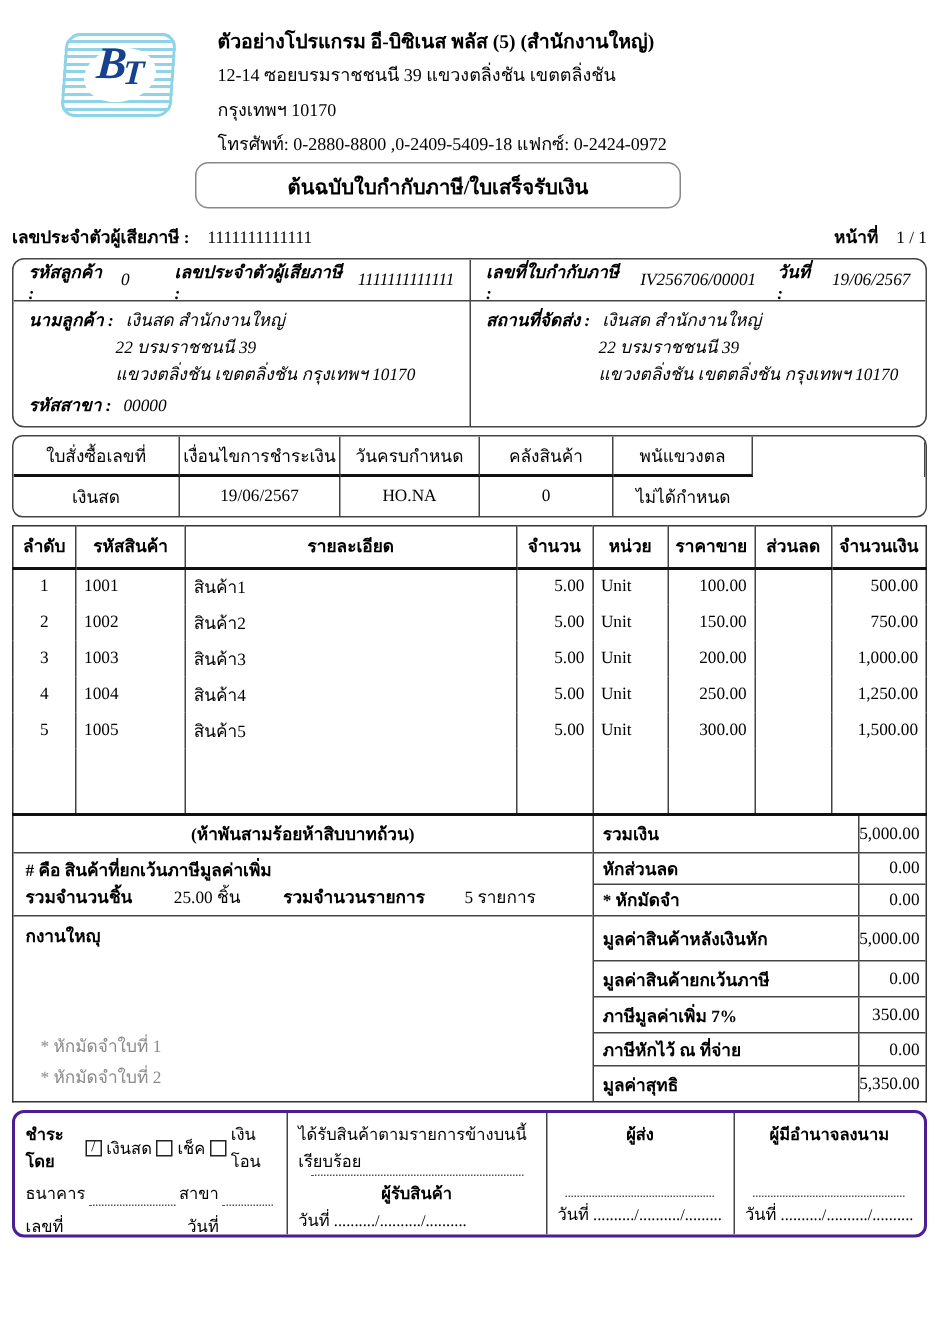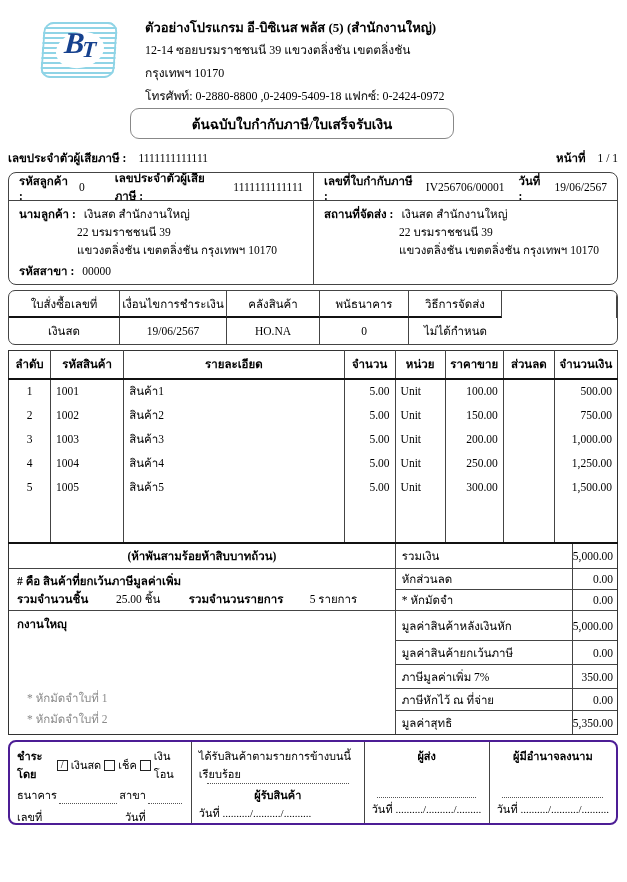--- a/index.html
+++ b/index.html
@@ -45,21 +45,21 @@
   
   .meta-row { position:absolute; left:8px; top:149px; width:610px; display:flex; justify-content:space-between; }
   .meta-row .val { margin-left:12px; }
 
   
   .cust-box {
     position:absolute; left:8px; top:172px; width:610px; height:113px;
     border:1px solid #444; border-radius:8px; overflow:hidden;
     display:grid; grid-template-columns:305px 1fr; grid-template-rows:28px 1fr;
   }
-  .cust-box .cell { padding:4px 10px; }
+  .cust-box .cell { padding:4px 10px;font-style:italic; }
   .cust-box .r1 { border-bottom:1px solid #444; display:flex; align-items:center; }
   .cust-box .cleft { border-right:1px solid #444; }
   .cust-box .gap { margin-left:30px; }
   .cust-box .sgap { margin-left:14px; }
   .cust-box .v { margin-left:8px; }
   .cust-body { display:flex; flex-direction:column; line-height:18px; }
   .cust-body .addr { padding-left:58px; }
   .cust-body .addr2 { padding-left:75px; }
   .cust-body .branch { margin-top:auto; }
 
@@ -101,21 +101,21 @@
   .tot-left { width:387px; border-right:1px solid #444; display:flex; flex-direction:column; }
   .tot-left .words { height:25px; border-bottom:1px solid #444; display:flex; align-items:center; justify-content:center; font-weight:bold; }
   .tot-left .exempt { height:42px; border-bottom:1px solid #444; padding:3px 8px; line-height:18px; }
   .tot-left .exempt .qline span { display:inline-block; }
   .tot-left .notes { flex:1; padding:4px 8px; display:flex; flex-direction:column; }
   .tot-left .notes .gray { color:#8a8a8a; padding-left:10px; line-height:21px; }
   .tot-left .notes .spacer { margin-top:auto; }
   .tot-right { flex:1; display:flex; flex-direction:column; }
   .tot-right .srow { display:flex; border-bottom:1px solid #444; }
   .tot-right .srow:last-child { border-bottom:none; }
-  .tot-right .slabel { width:159px; font-weight:normal; padding-left:6px; display:flex; align-items:center; }
+  .tot-right .slabel { width:159px; font-weight:bold; padding-left:6px; display:flex; align-items:center; }
   .tot-right .sval { flex:1; border-left:1px solid #444; display:flex; align-items:center; justify-content:flex-end; padding-right:4px;margin-left:17px; }
 
   
   .footer {
     position:absolute; left:8px; top:740px; width:610px; height:85px;
     border:2px solid #4c1d95; border-radius:8px; overflow:hidden; display:flex;
     font-size:11px;
   }
   .fcell { padding:5px 7px; display:flex; flex-direction:column; }
   .f1 { width:182px; border-right:1px solid #444; }
@@ -188,23 +188,23 @@
     <div class="cell cust-body">
       <div><span class="b">สถานที่จัดส่ง :</span><span class="v">เงินสด สำนักงานใหญ่</span></div>
       <div class="addr2">22 บรมราชชนนี 39</div>
       <div class="addr2">แขวงตลิ่งชัน เขตตลิ่งชัน กรุงเทพฯ 10170</div>
     </div>
   </div>
 
   <div class="order-box">
     <div class="hc">ใบสั่งซื้อเลขที่</div>
     <div class="hc">เงื่อนไขการชำระเงิน</div>
+    <div class="hc">วันครบกำหนด</div>
     <div class="hc">คลังสินค้า</div>
-    <div class="hc">พนัธนาคาร</div>
-    <div class="hc">วิธีการจัดส่ง</div>
+    <div class="hc">พนัแขวงตล</div>
     <div class="vc"></div>
     <div class="vc">เงินสด</div>
     <div class="vc">19/06/2567</div>
     <div class="vc">HO.NA</div>
     <div class="vc">0</div>
     <div class="vc">ไม่ได้กำหนด</div>
   </div>
 
   <div class="items-wrap">
     <table class="items">

